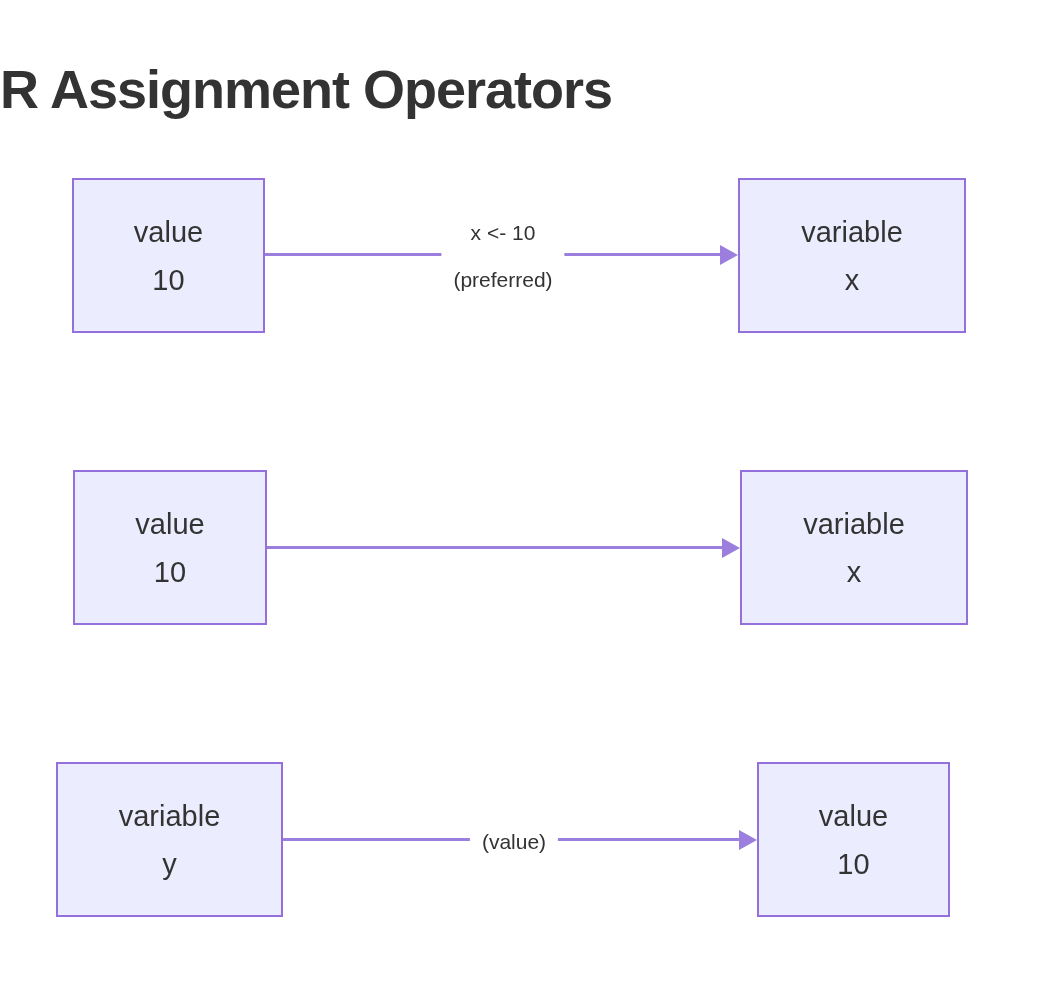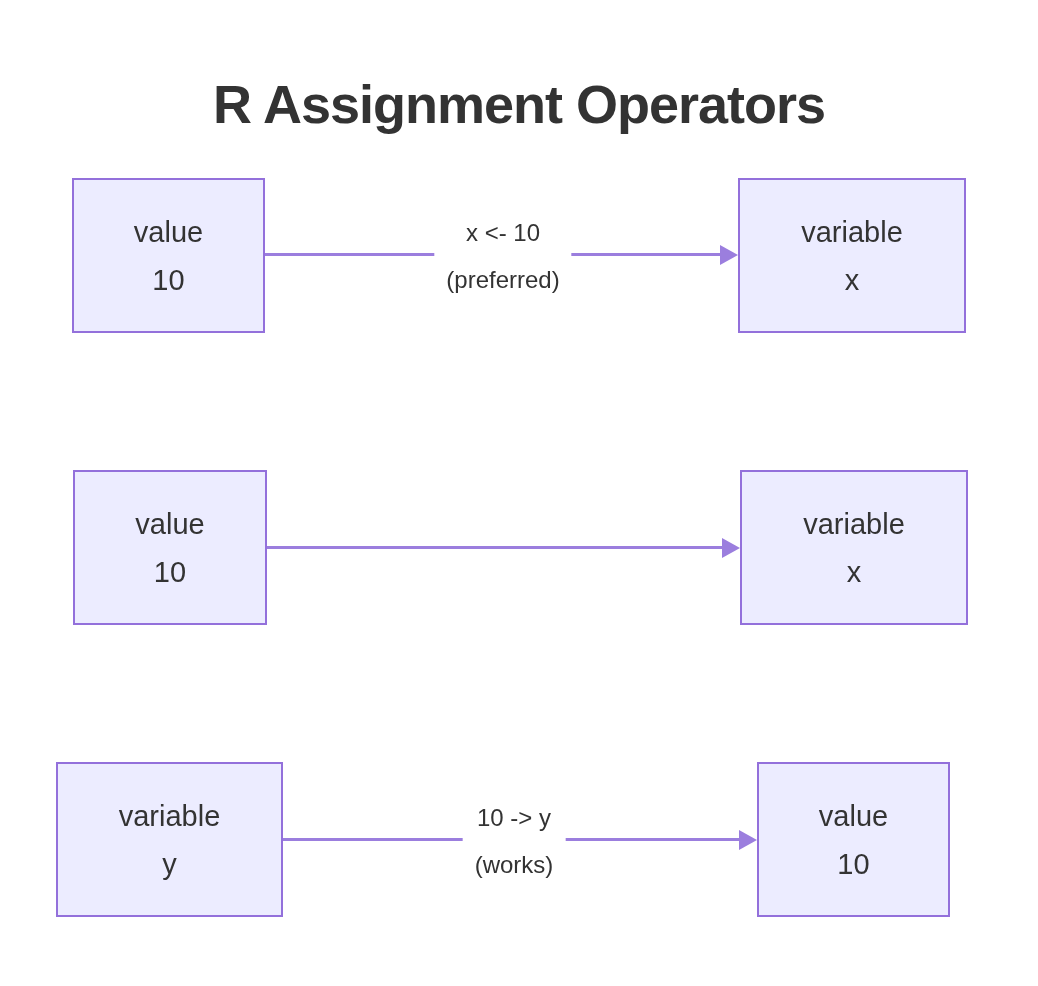--- a/index.html
+++ b/index.html
@@ -13,22 +13,22 @@
     height: 986px;
     background: var(--background, #ffffff);
     font-family: "Liberation Sans", sans-serif;
     overflow: hidden;
   }
   .title {
     position: absolute;
     top: 58px;
     left: 0;
     right: 0;
-    margin: 15px;
-    text-align: center;
+    margin: 0;
+    text-align: left;
     font-size: 54px;
     font-weight: 700;
     letter-spacing: -1px;
     color: var(--text, #333333);
   }
   .node {
     position: absolute;
     box-sizing: border-box;
     background: var(--node-fill, #ECECFF);
     border: 2px solid var(--node-border, #9370DB);
@@ -56,21 +56,21 @@
   }
   .edge-label {
     position: absolute;
     transform: translate(-50%, -50%);
     background: var(--background, #ffffff);
     padding: 0 12px;
     display: flex;
     flex-direction: column;
     align-items: center;
     text-align: center;
-    font-size: 24px;
+    font-size: 21px;
     line-height: 47px;
     color: var(--text, #333333);
     white-space: nowrap;
   }
 
   
   .r1-src   { left: 72px;  top: 178px; width: 193px; height: 155px; }
   .r1-tgt   { left: 738px; top: 178px; width: 228px; height: 155px; }
   .r1-line  { left: 265px; top: 253px; width: 455px; }
   .r1-arrow { left: 720px; top: 245px; }
@@ -123,21 +123,20 @@
     <span>x</span>
   </div>
 
   <div class="node r3-src">
     <span>variable</span>
     <span>y</span>
   </div>
   <div class="edge-line r3-line"></div>
   <div class="arrowhead r3-arrow"></div>
   <div class="edge-label r3-label">
-    <span>10 -&gt; y</span>
-    <span>(works)</span>
+    <span>(value)</span>
   </div>
   <div class="node r3-tgt">
     <span>value</span>
     <span>10</span>
   </div>
 
 </div>
 
 </body></html>

